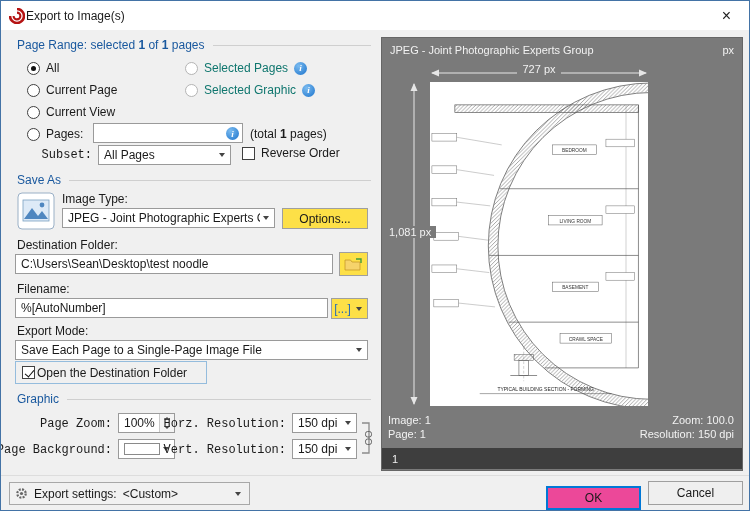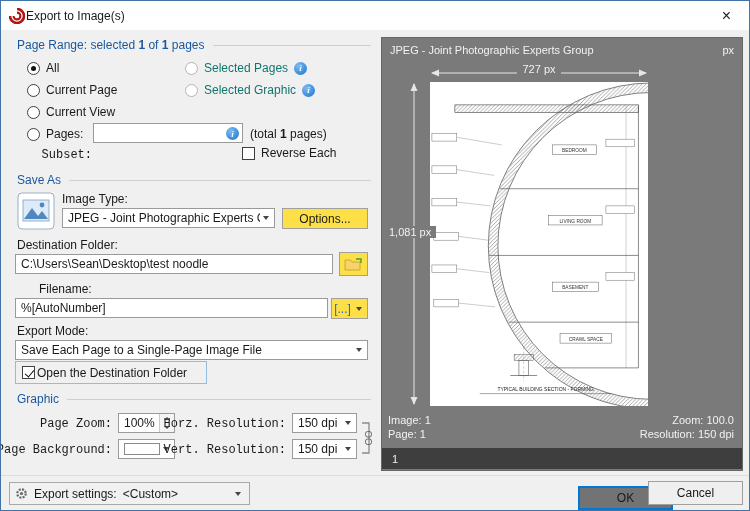--- a/index.html
+++ b/index.html
@@ -83,22 +83,22 @@
     display:flex; align-items:center; }
   .strip-num { margin-left:10px; color:#f0f0f0; }
 
   
   .footer-sep { position:absolute; left:0; right:0; top:474px; height:1px; background:#dddddd; }
   .footer-btn { position:absolute; left:8px; top:481px; width:241px; height:23px;
     background:#f1f1f1; border:1px solid #a8a8a8; display:flex; align-items:center; gap:6px;
     padding:0 5px; cursor:pointer; white-space:pre; }
   .footer-btn .spacer { flex:1; }
   .ok-btn { position:absolute; left:545px; top:485px; width:95px; height:24px;
-    background:#737373; border:1px solid #0078d7; box-shadow:inset 0 0 0 1px #0078d7;
-    display:flex; align-items:center; justify-content:center; cursor:pointer;margin-left:32px; }
+    background:#ec4899; border:1px solid #0078d7; box-shadow:inset 0 0 0 1px #0078d7;
+    display:flex; align-items:center; justify-content:center; cursor:pointer; }
   .cancel-btn { position:absolute; left:647px; top:480px; width:95px; height:24px;
     background:#efefef; border:1px solid #9f9f9f; display:flex; align-items:center;
     justify-content:center; cursor:pointer; }
 </style>
 </head>
 <body>
 
 <div class="dialog">
 
   <div class="titlebar">
@@ -143,23 +143,27 @@
   </div>
   <div class="tinput with-icon" style="left:92px;top:122px;width:150px;">
     <input type="text" value="" style="">
     <span class="info"></span>
   </div>
   <div class="ctl-row" style="left:249px;top:126px;gap:0;">
     <span>(total </span><b>1</b><span> pages)</span>
   </div>
 
   <div class="lbl-r" style="right:657px;top:147px;">Subset:</div>
+  <div class="select" style="left:97px;top:144px;width:133px;">
+    <span class="sel-text">All Pages</span>
+    <span class="arrow"></span>
+  </div>
   <div class="ctl-row" style="left:241px;top:145px;">
     <span class="checkbox"></span>
-    <span>Reverse Each</span>
+    <span>Reverse Order</span>
   </div>
 
   <div class="section-hdr" style="left:16px;top:172px;width:354px;">
     <span>Save As</span>
     <span class="line"></span>
   </div>
 
   <svg class="abs" style="left:16px;top:191px;" width="38" height="38">
     <rect x="1" y="1" width="36" height="36" rx="4" fill="#ffffff" stroke="#9ab0c6"></rect>
     <rect x="6" y="8" width="26" height="21" fill="#ddeaf7" stroke="#7aa0c0" stroke-width="0.8"></rect>
@@ -179,21 +183,21 @@
   <div class="tinput" style="left:14px;top:253px;width:318px;">
     <input type="text" value="C:\Users\Sean\Desktop\test noodle" style="">
   </div>
   <div class="btn" style="left:338px;top:251px;width:29px;height:24px;">
     <svg width="19" height="15">
       <path d="M1 4 L1 13 L16 13 L16 5 L8 5 L6.5 3 L1 3 Z" fill="#f6d36b" stroke="#c79a28" stroke-width="0.8"></path>
       <path d="M12 2 L17 2 L17 6" fill="none" stroke="#3f9c3f" stroke-width="1.4"></path>
     </svg>
   </div>
 
-  <div class="lbl" style="left:16px;top:281px;margin-left:22px;">Filename:</div>
+  <div class="lbl" style="left:16px;top:281px;">Filename:</div>
   <div class="tinput" style="left:14px;top:297px;width:313px;">
     <input type="text" value="%[AutoNumber]" style="">
   </div>
   <div class="btn" style="left:330px;top:297px;width:37px;height:21px;gap:2px;">
     <span style="color:#2a6db5;">[...]</span>
     <span class="arrow"></span>
   </div>
 
   <div class="lbl" style="left:16px;top:323px;">Export Mode:</div>
   <div class="select" style="left:14px;top:339px;width:353px;">

